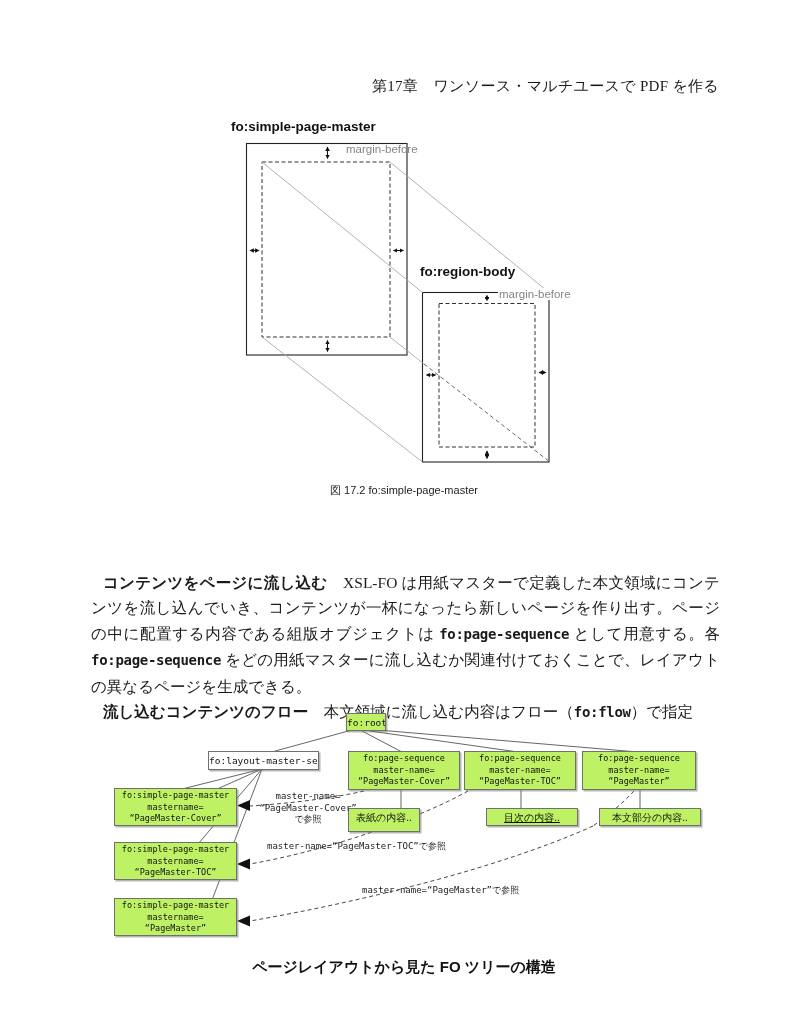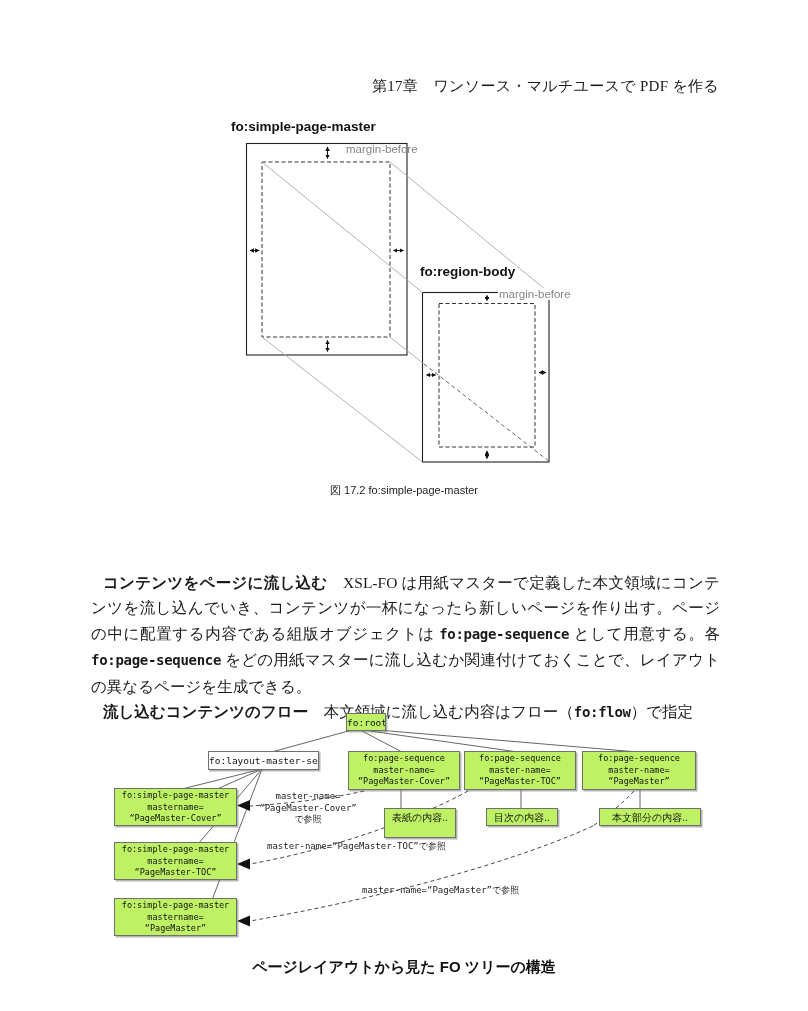--- a/index.html
+++ b/index.html
@@ -141,22 +141,22 @@
       <div>mastername=</div>
       <div>“PageMaster-TOC”</div>
     </div>
 
   <div class="node" style="left:114px;top:898px;width:123px;height:38px;">
       <div>fo:simple-page-master</div>
       <div>mastername=</div>
       <div>“PageMaster”</div>
     </div>
 
-  <div class="node jp" style="left:384px;top:808px;width:72px;height:30px;">表紙の内容..</div>
-  <div class="node jp" style="left:486px;top:808px;width:72px;height:18px;">目次の内容..</div>
+  <div class="node jp" style="left:348px;top:808px;width:72px;height:24px;">表紙の内容..</div>
+  <div class="node jp" style="left:486px;top:808px;width:92px;height:18px;text-decoration:underline;">目次の内容..</div>
   <div class="node jp" style="left:587px;top:808px;width:102px;height:18px;margin-left:12px;">本文部分の内容..</div>
 
   <div class="ann center" style="left:252px;top:791px;width:112px;">
       <div>master-name=</div>
       <div>“PageMaster-Cover”</div>
       <div>で参照</div>
     </div>
   <div class="ann" style="left:267px;top:841px;">master-name=“PageMaster-TOC”で参照</div>
   <div class="ann" style="left:362px;top:885px;">master-name=“PageMaster”で参照</div>
 

